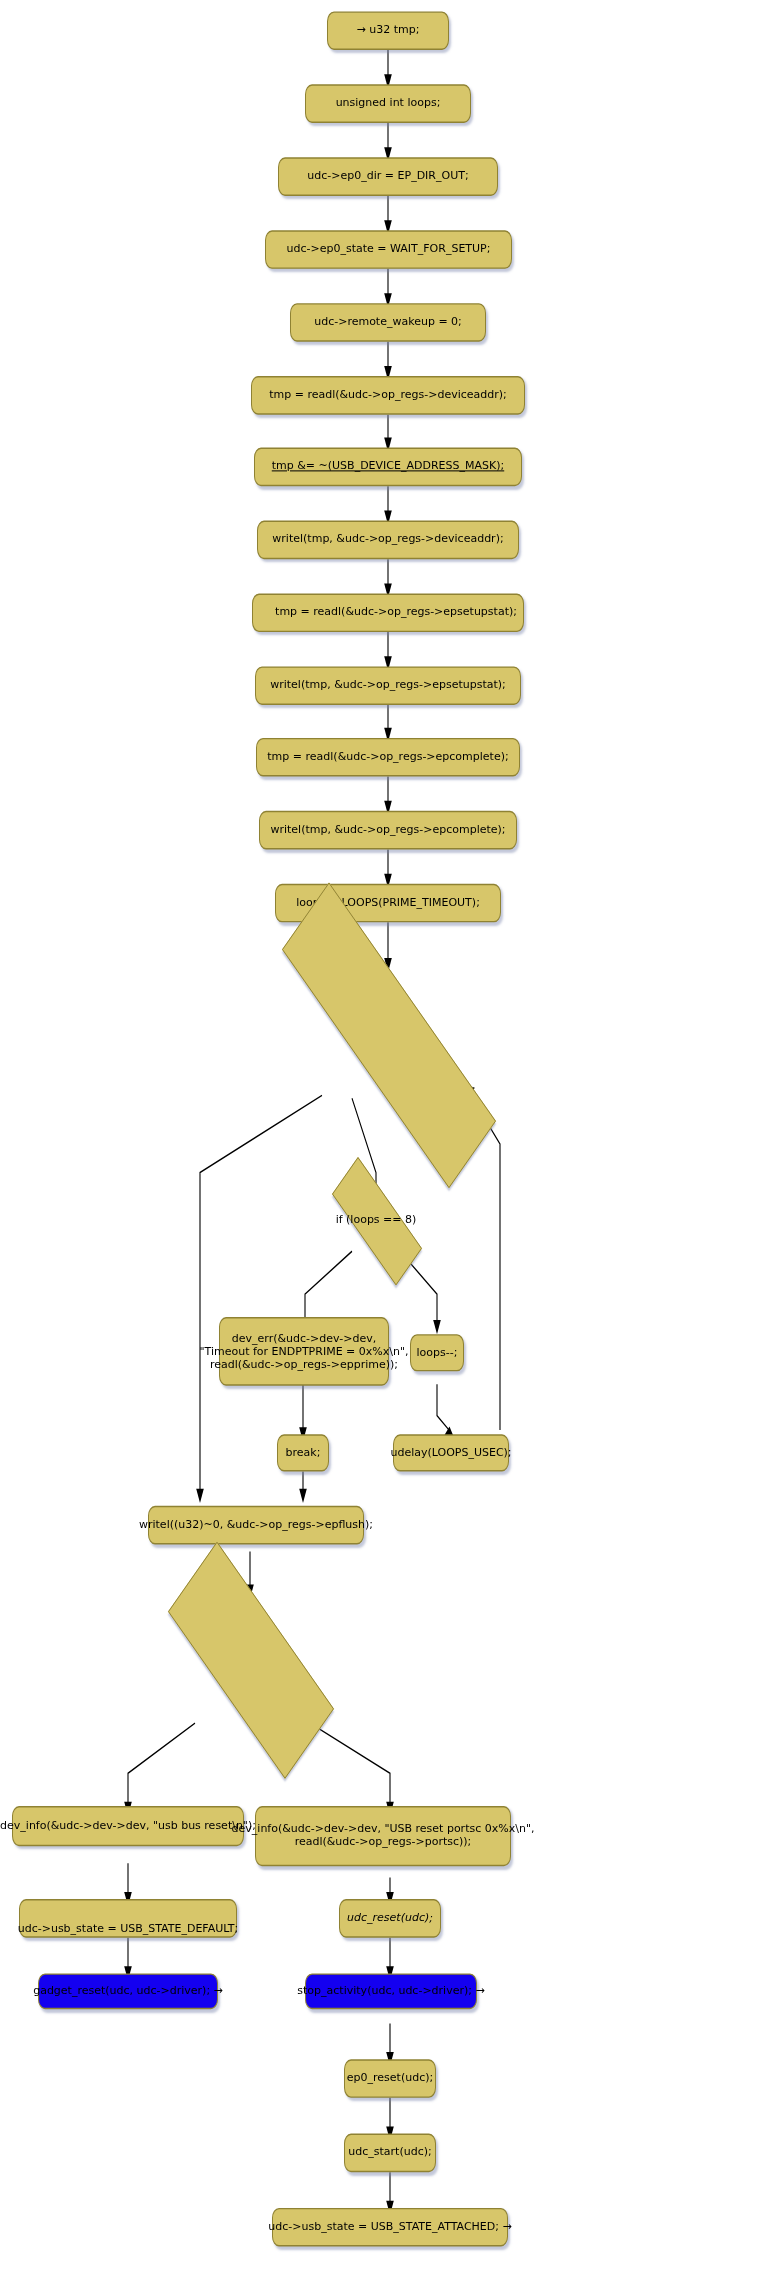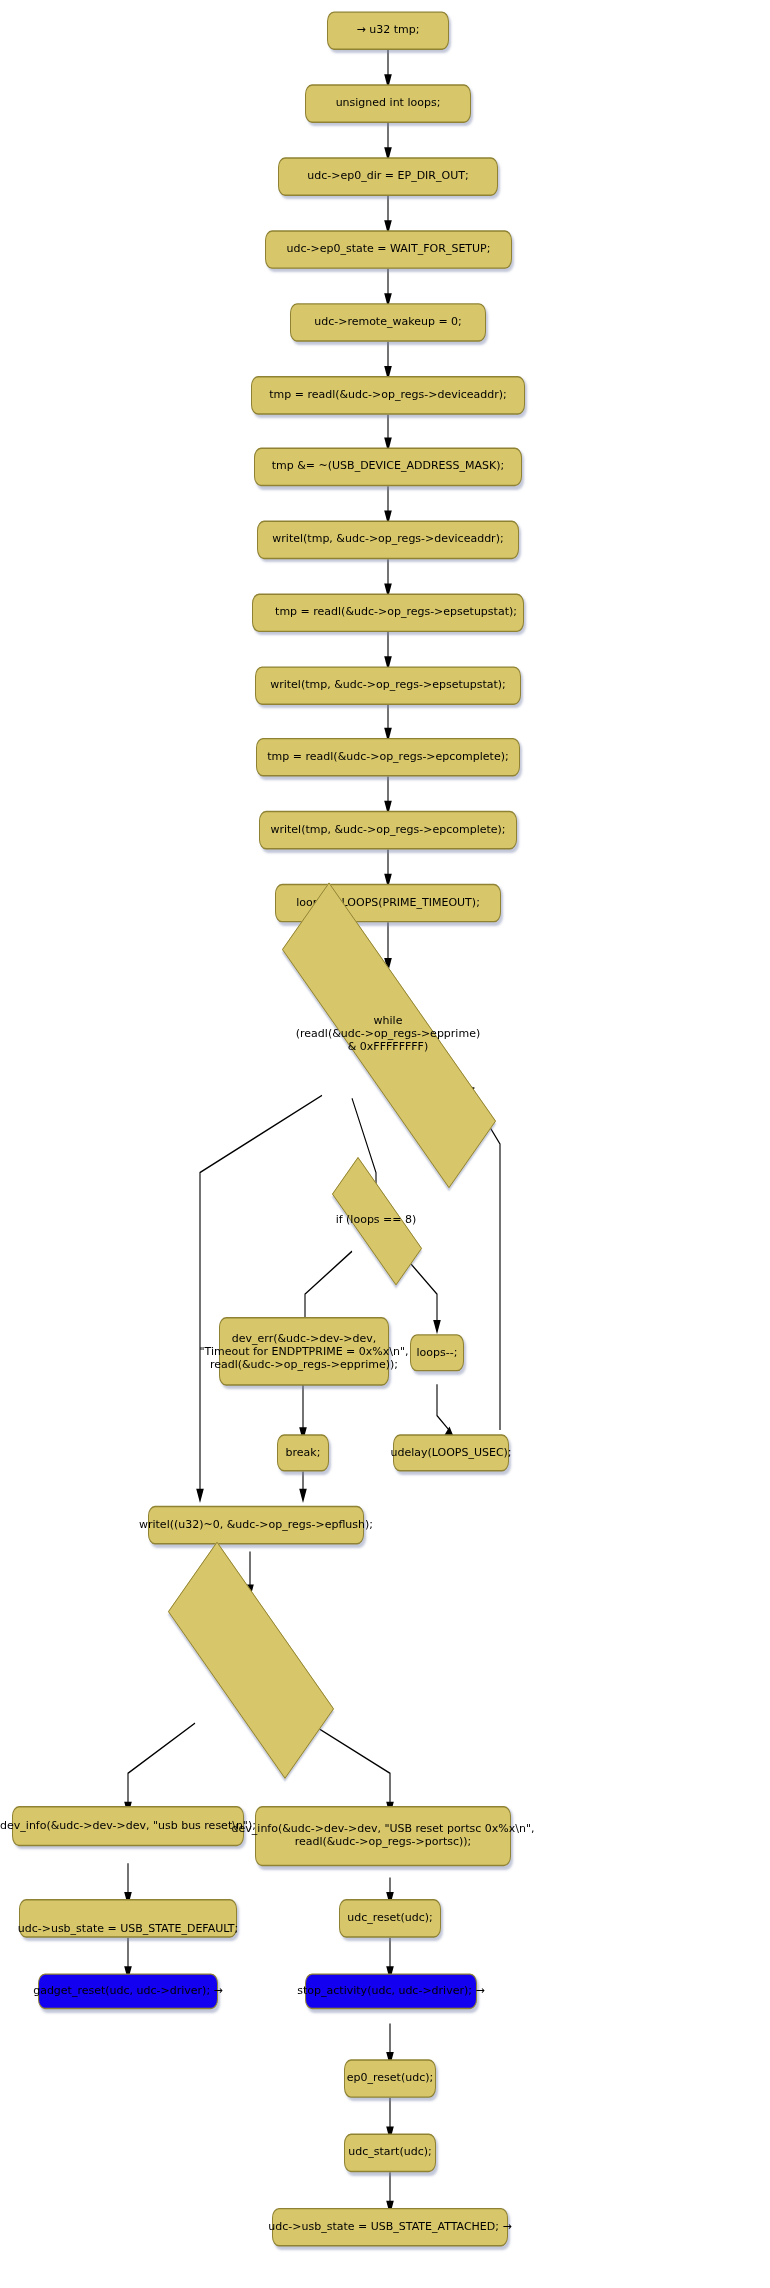--- a/index.html
+++ b/index.html
@@ -139,21 +139,21 @@
 
   <div class="node box" style="left: 290px; top: 212px; width: 196px; height: 27px; transform-origin: center center;">
     <span style="display: inline-block; transform: scaleY(0.699301);">udc-&gt;remote_wakeup = 0;</span>
   </div>
 
   <div class="node box" style="left: 251px; top: 263px; width: 274px; height: 27px; transform-origin: center center;">
     <span style="display: inline-block; transform: scaleY(0.699301);">tmp = readl(&amp;udc-&gt;op_regs-&gt;deviceaddr);</span>
   </div>
 
   <div class="node box" style="left: 254px; top: 313px; width: 268px; height: 27px; transform-origin: center center;">
-    <span style="display: inline-block; transform: scaleY(0.699301);">tmp &amp;= ~(USB_DEVICE_ADDRESS_MASK);</span>
+    <span style="display: inline-block; transform: scaleY(0.699301); text-decoration: underline;">tmp &amp;= ~(USB_DEVICE_ADDRESS_MASK);</span>
   </div>
 
   <div class="node box" style="left: 257px; top: 364px; width: 262px; height: 27px; transform-origin: center center;">
     <span style="display: inline-block; transform: scaleY(0.699301);">writel(tmp, &amp;udc-&gt;op_regs-&gt;deviceaddr);</span>
   </div>
 
   <div class="node box" style="left: 252px; top: 415px; width: 272px; height: 27px; transform-origin: center center;">
     <span style="display: inline-block; transform: scaleY(0.699301); margin-left: 16px;">tmp = readl(&amp;udc-&gt;op_regs-&gt;epsetupstat);</span>
   </div>
 
@@ -168,23 +168,20 @@
   <div class="node box" style="left: 259px; top: 567px; width: 258px; height: 27px; transform-origin: center center;">
     <span style="display: inline-block; transform: scaleY(0.699301);">writel(tmp, &amp;udc-&gt;op_regs-&gt;epcomplete);</span>
   </div>
 
   <div class="node box" style="left: 275px; top: 618px; width: 226px; height: 27px; transform-origin: center center;">
     <span style="display: inline-block; transform: scaleY(0.699301);">loops = LOOPS(PRIME_TIMEOUT);</span>
   </div>
 
   <div class="node diamond" style="left: 222px; top: 677px; width: 332px; height: 92px; transform-origin: center center;">
     <span class="dshape" style="transform: rotate(45deg) scale(0.7071);"></span>
-    <span class="dlabel" style="display: inline-block; transform: scaleY(0.699301);">while
-(readl(&amp;udc-&gt;op_regs-&gt;epprime)
-&amp; 0xFFFFFFFF)</span>
   </div>
 
   <div class="node diamond" style="left: 313px; top: 828px; width: 126px; height: 50px; transform-origin: center center;">
     <span class="dshape" style="transform: rotate(45deg) scale(0.7071);"></span>
     <span class="dlabel" style="display: inline-block; transform: scaleY(0.699301);">if (loops == 8)</span>
   </div>
 
   <div class="node box" style="left: 219px; top: 921px; width: 170px; height: 48px; transform-origin: center center;">
     <span style="display: inline-block; transform: scaleY(0.699301);">dev_err(&amp;udc-&gt;dev-&gt;dev,
 "Timeout for ENDPTPRIME = 0x%x\n",
@@ -218,21 +215,21 @@
   <div class="node box" style="left: 255px; top: 1263px; width: 256px; height: 42px; transform-origin: center center;">
     <span style="display: inline-block; transform: scaleY(0.699301);">dev_info(&amp;udc-&gt;dev-&gt;dev, "USB reset portsc 0x%x\n",
 readl(&amp;udc-&gt;op_regs-&gt;portsc));</span>
   </div>
 
   <div class="node box" style="left: 19px; top: 1328px; width: 218px; height: 27px; transform-origin: center center;">
     <span style="display: inline-block; transform: scaleY(0.699301); margin-top: 16px;">udc-&gt;usb_state = USB_STATE_DEFAULT;</span>
   </div>
 
   <div class="node box" style="left: 339px; top: 1328px; width: 102px; height: 27px; transform-origin: center center;">
-    <span style="display: inline-block; transform: scaleY(0.699301);">udc_reset(udc);</span>
+    <span style="display: inline-block; transform: scaleY(0.699301); font-style: italic;">udc_reset(udc);</span>
   </div>
 
   <div class="node box hl" style="left: 38px; top: 1380px; width: 180px; height: 25px; transform-origin: center center;">
     <span style="display: inline-block; transform: scaleY(0.699301);">gadget_reset(udc, udc-&gt;driver); →</span>
   </div>
 
   <div class="node box hl" style="left: 305px; top: 1380px; width: 172px; height: 25px; transform-origin: center center;">
     <span style="display: inline-block; transform: scaleY(0.699301);">stop_activity(udc, udc-&gt;driver); →</span>
   </div>
 

